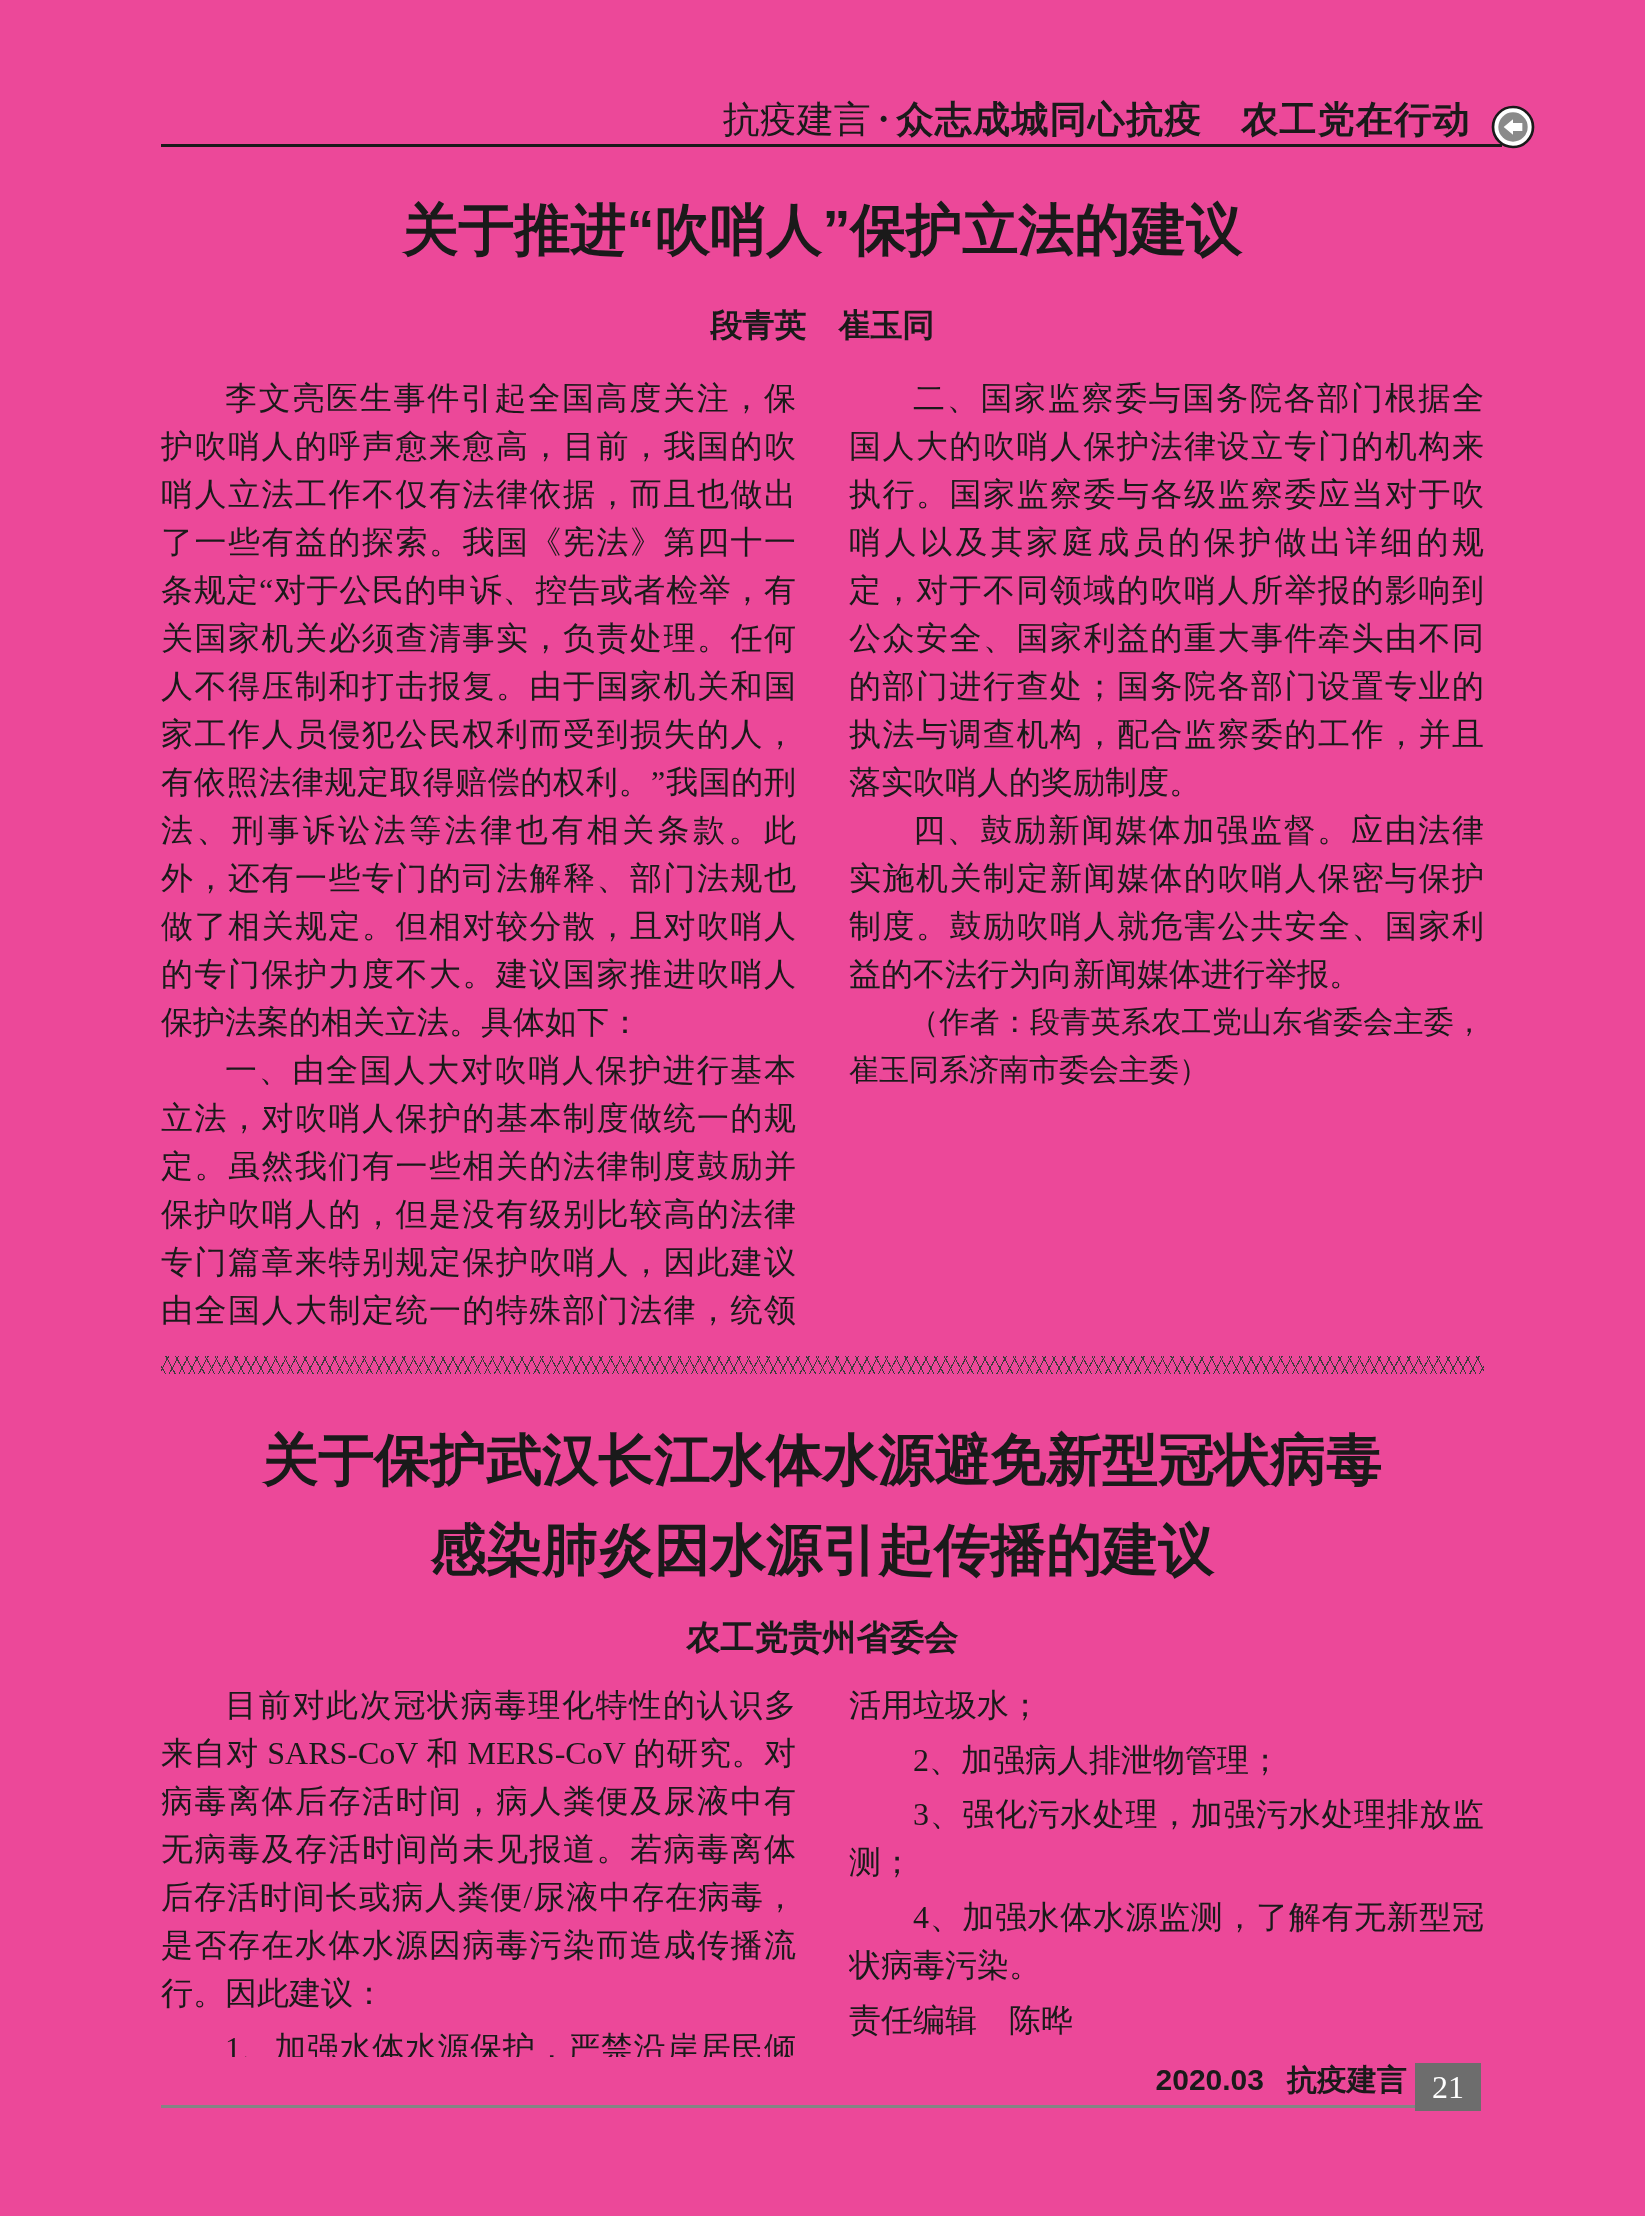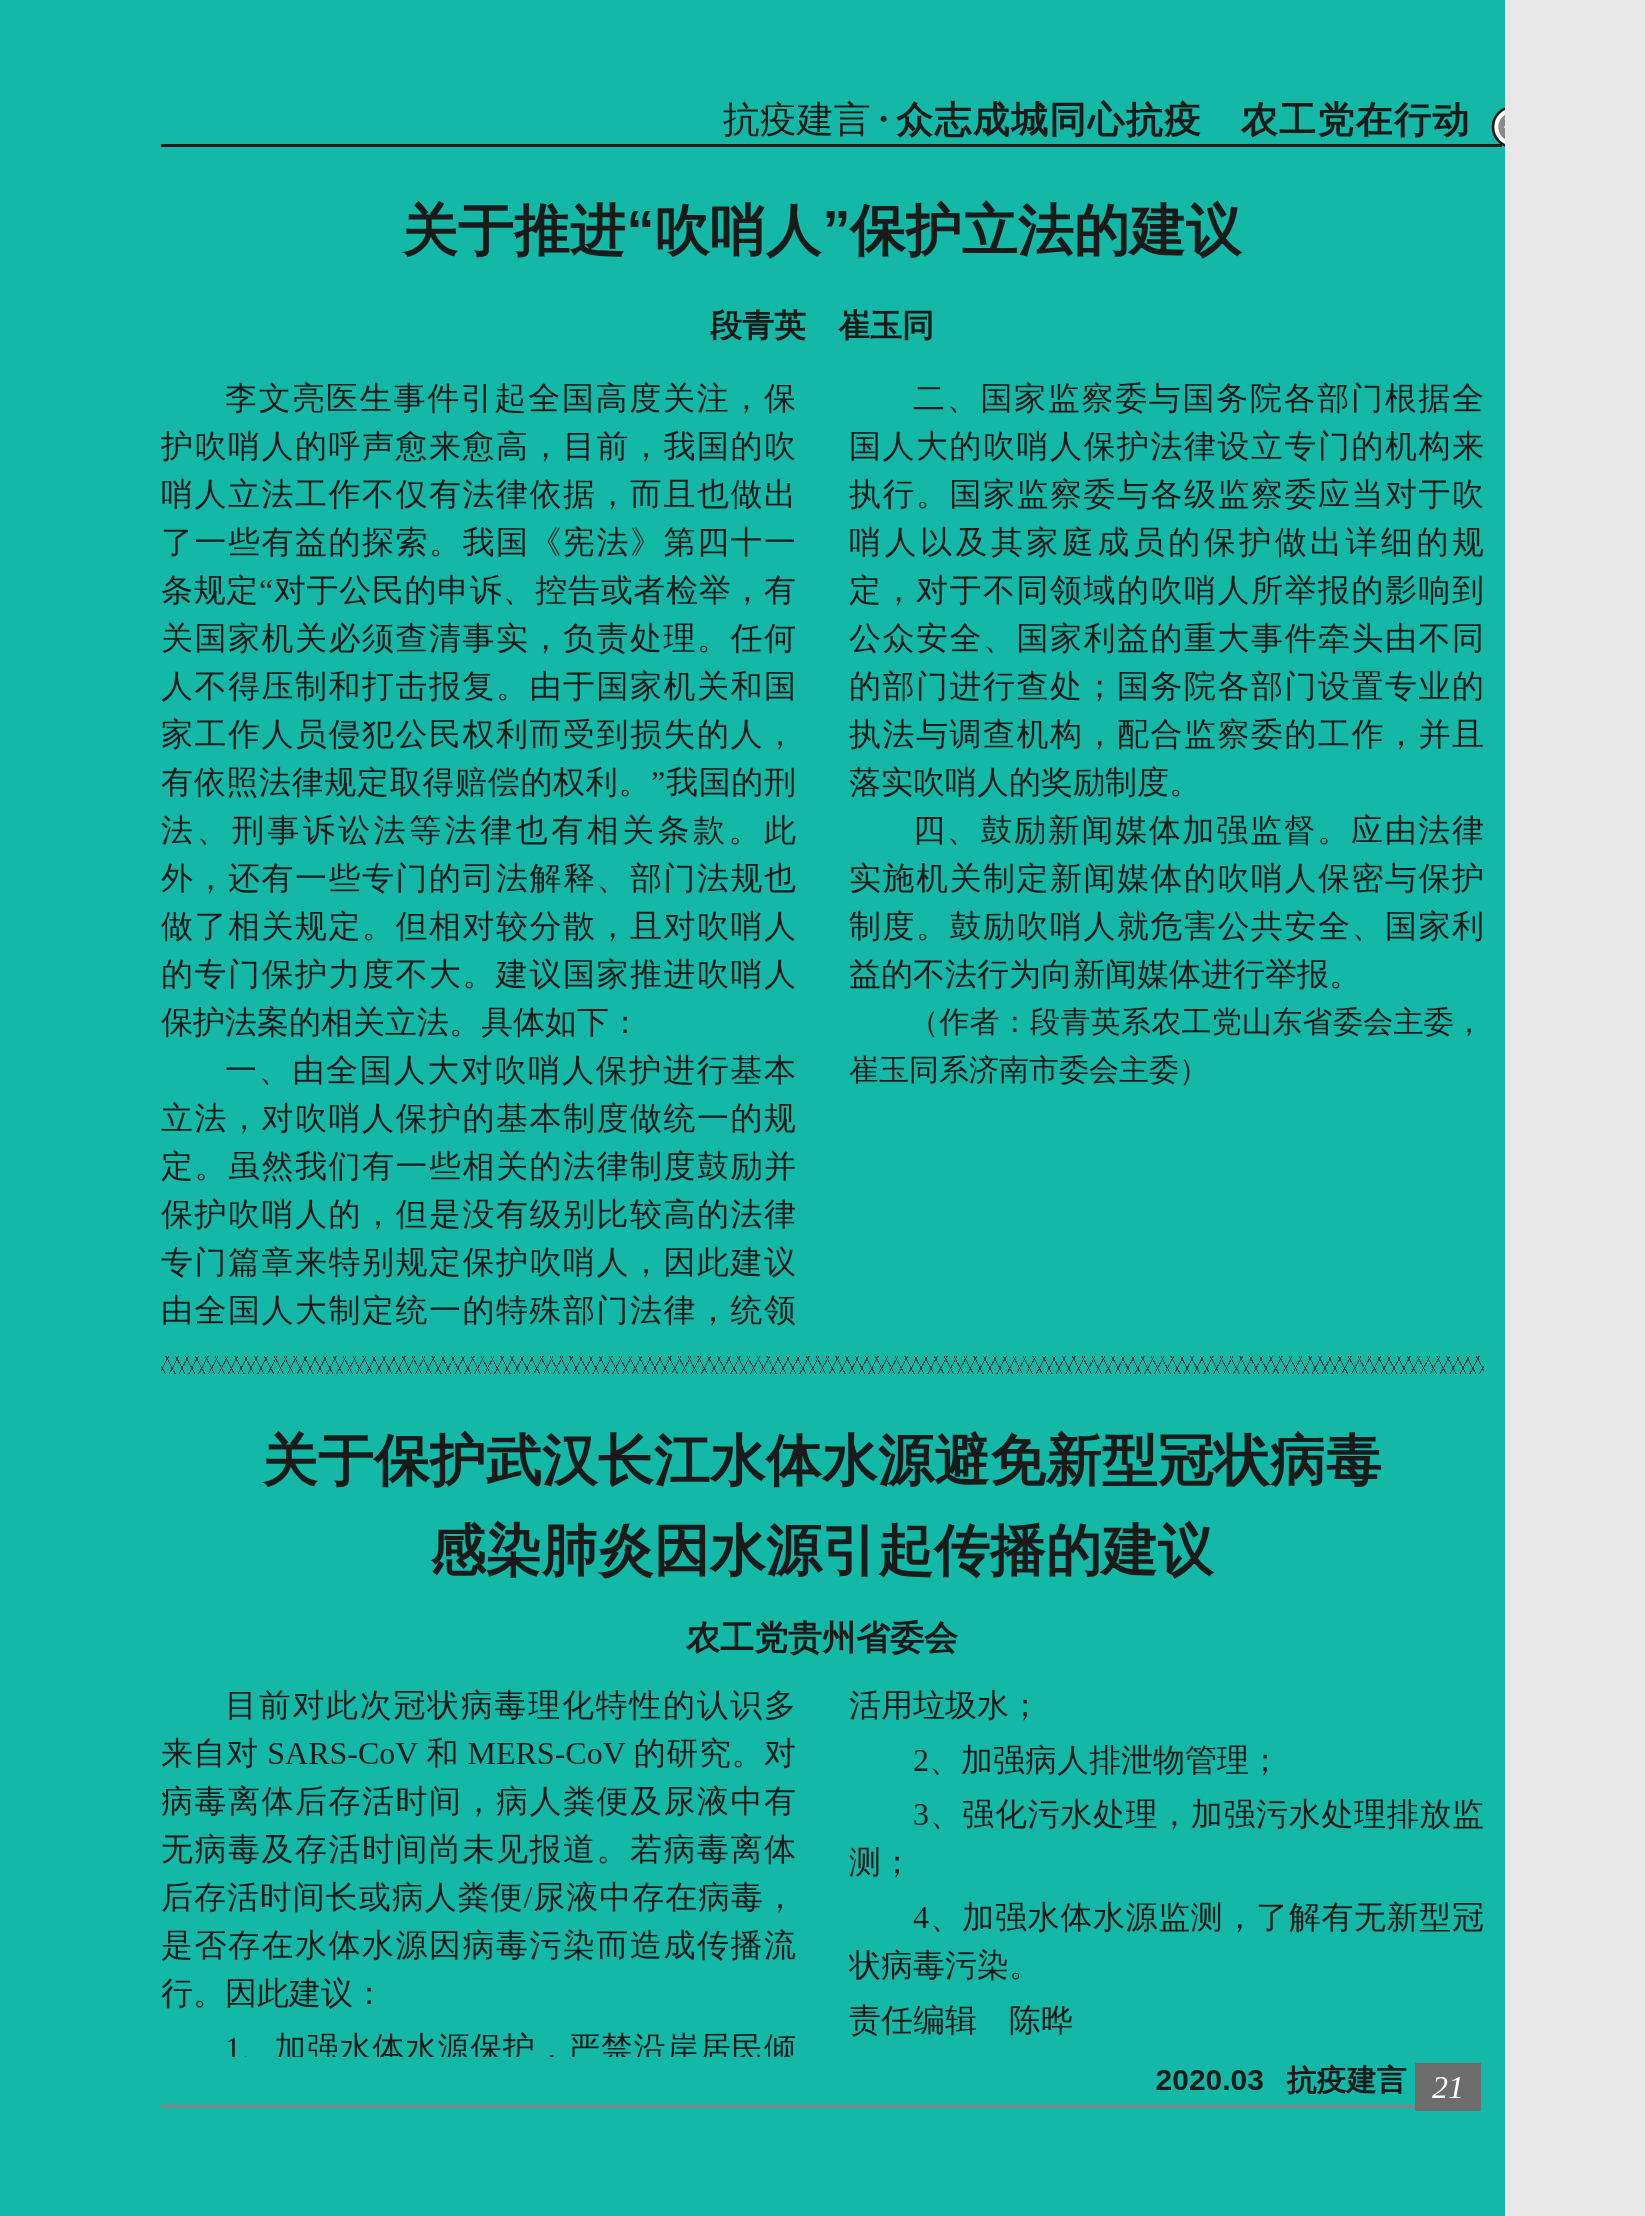--- a/index.html
+++ b/index.html
@@ -1,19 +1,19 @@
 <!DOCTYPE html>
 <html style="font-size:10.7px"><head>
 <meta charset="utf-8">
 <style>
   html,body{margin:0;padding:0;background:#e8e8e8;}
   .page{
     position:relative;
-    width:1505px;height:2216px;
-    background:#14b8a6;
+    width:1645px;height:2216px;
+    background:#ec4899;
     font-family:"Liberation Serif","DejaVu Serif",serif;
     color:#1a1a1a;
     overflow:hidden;
   }
   
   .header-text{
     position:absolute;left:161px;top:98px;width:1310px;
     text-align:right;font-size:37px;line-height:44px;white-space:nowrap;
   }
   .header-light{font-family:"Liberation Serif","DejaVu Serif",serif;font-weight:400;}
@@ -80,21 +80,21 @@
     font-weight:700;font-size:30px;white-space:nowrap;
   }
   .footer-issue{margin-right:23px;}
   .footer-rule{
     position:absolute;left:161px;top:2105px;width:1255px;height:3.4px;background:#848484;
   }
   .footer-pagebox{
     position:absolute;left:1415px;top:2063px;width:66px;height:48px;
     background:#6d6d6d;color:#ffffff;
     display:flex;align-items:center;justify-content:center;
-    font-size:32px;font-family:"Liberation Serif","DejaVu Serif",serif;font-style:italic;
+    font-size:32px;font-family:"Liberation Serif","DejaVu Serif",serif;
   }
 </style>
 </head>
 <body>
 
 <div class="page">
 
   <div class="header-text">
     <span class="header-light">抗疫建言</span><span class="header-sep">·</span><span class="header-bold">众志成城同心抗疫　农工党在行动</span>
   </div>

